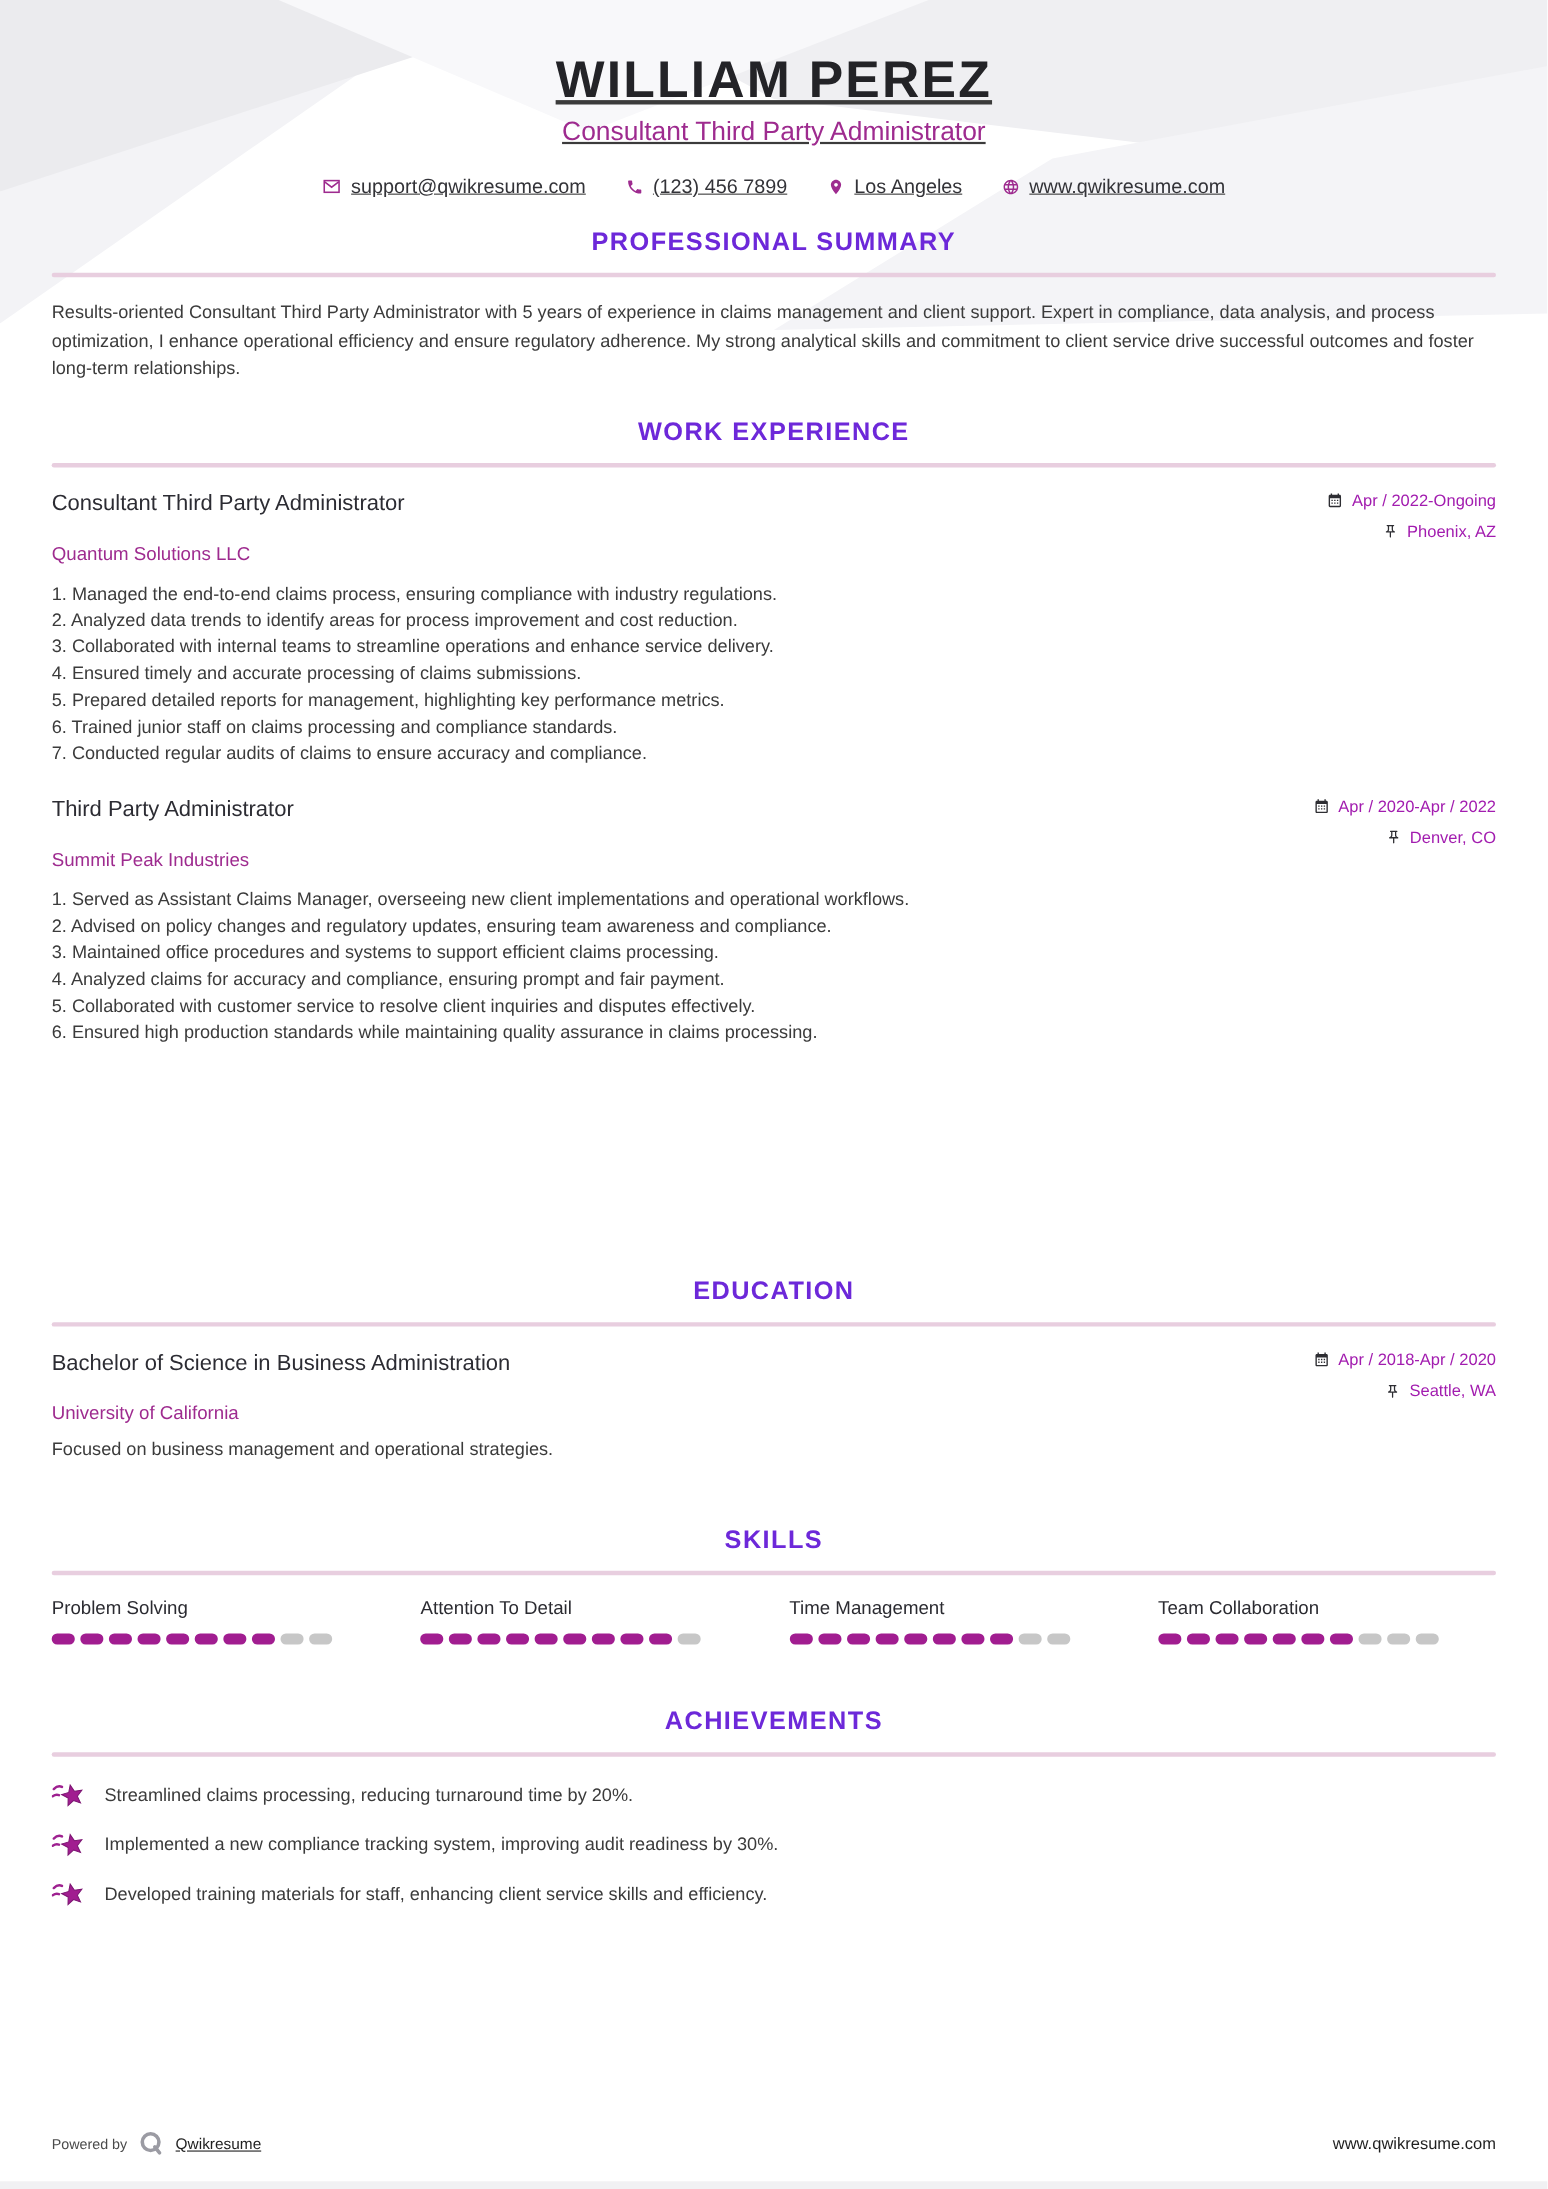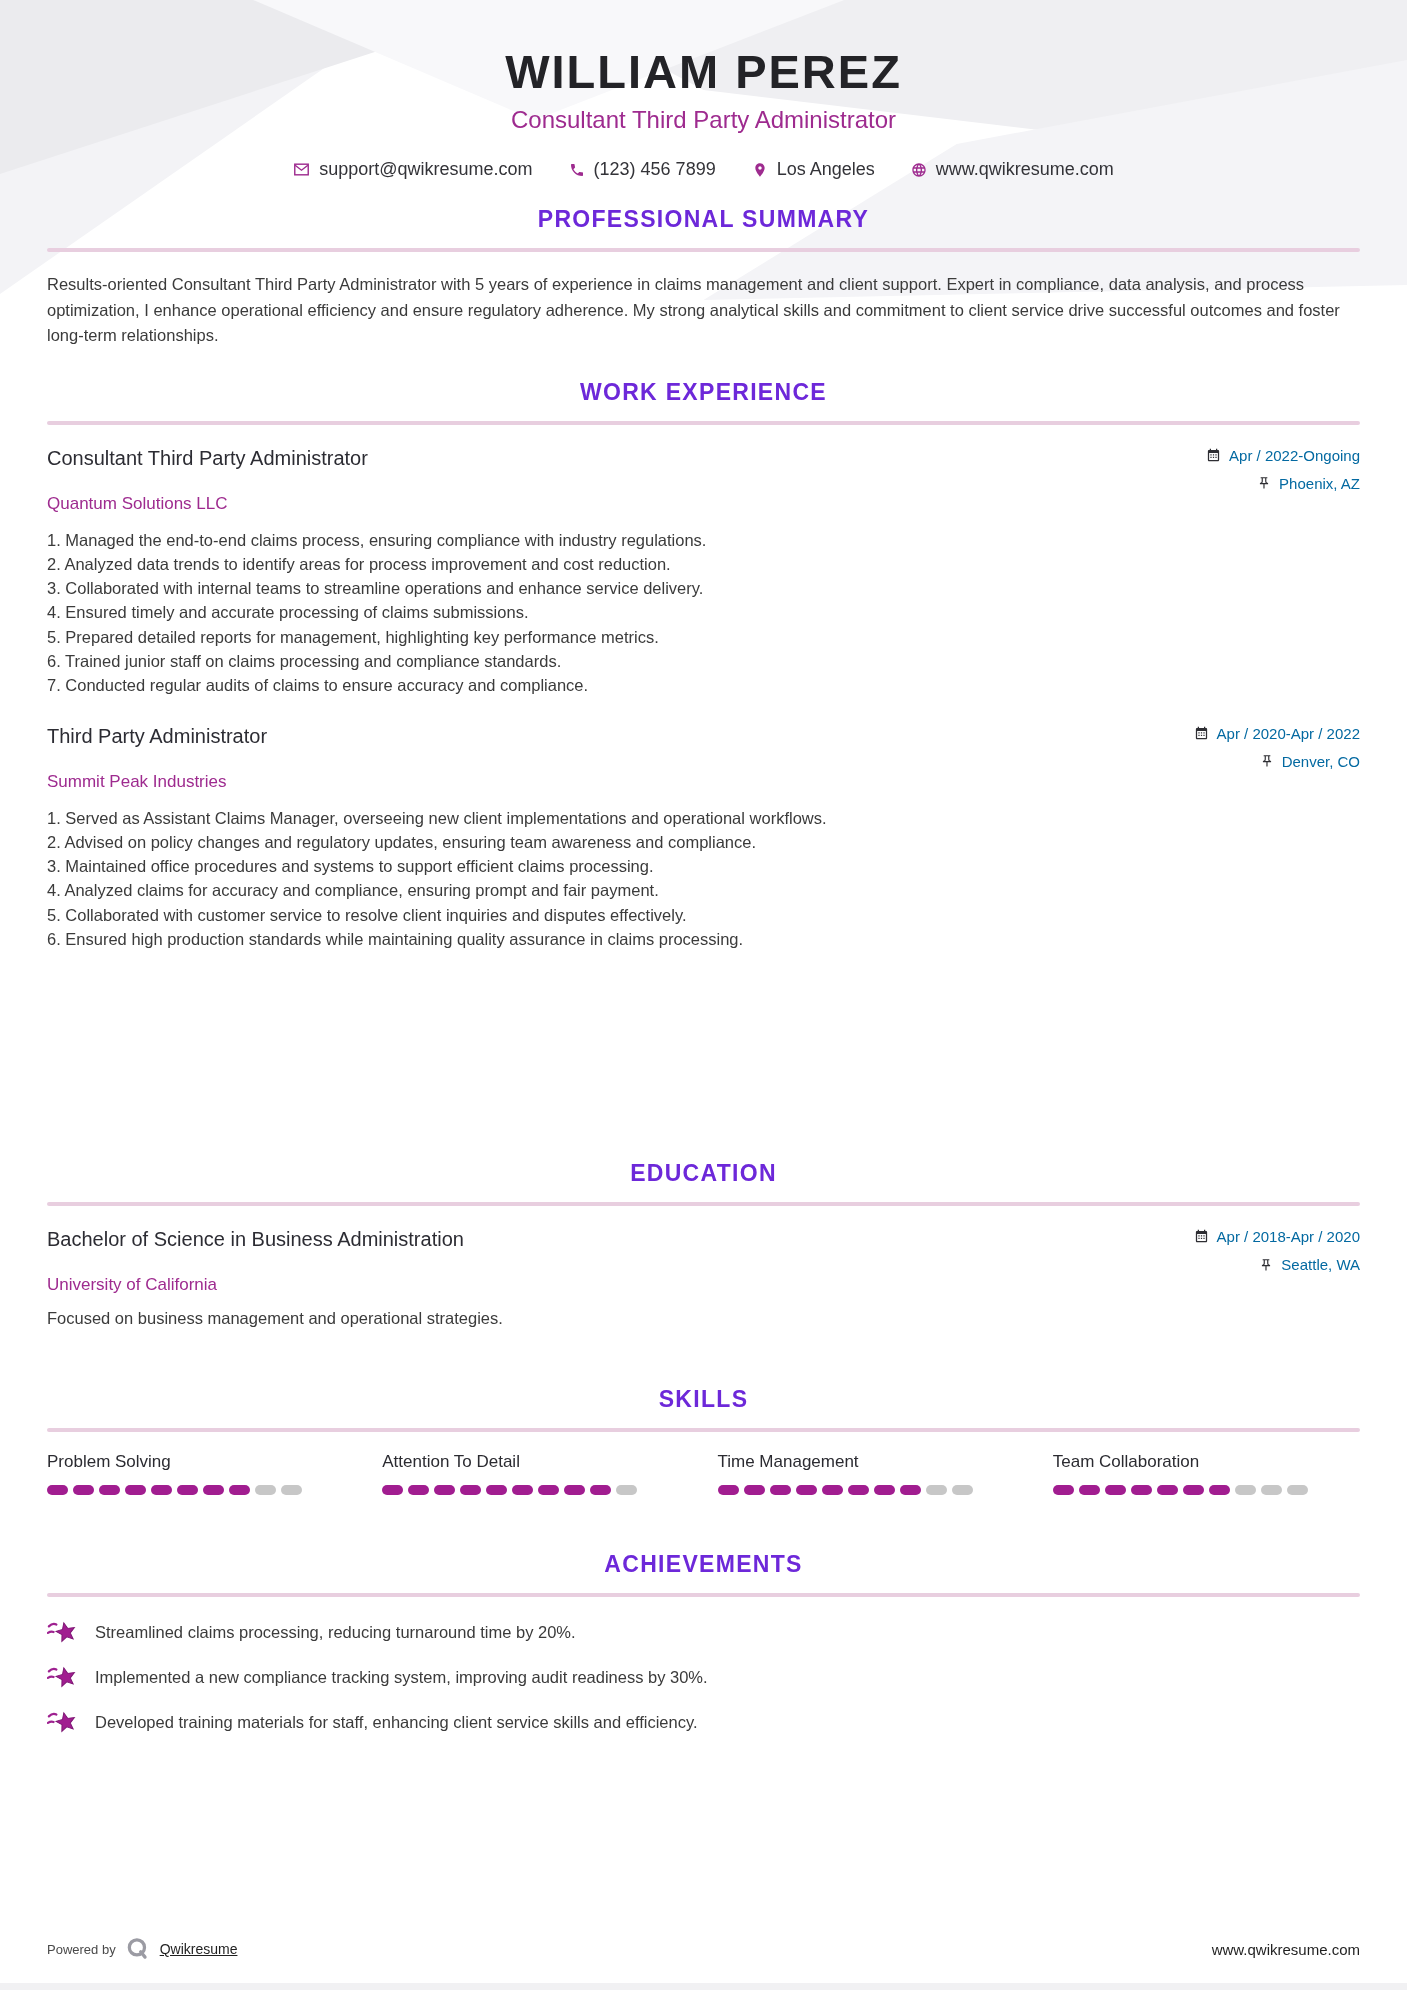--- a/index.html
+++ b/index.html
@@ -14,40 +14,40 @@
   .bg .shape { position:absolute; top:0; left:0; width:100%; height:100%; }
   .s1 { background:#f3f3f6; clip-path:polygon(0 0, 30% 0, 0 98%); }
   .s2 { background:#ebebee; clip-path:polygon(0 0, 38% 0, 0 58%); }
   .s3 { background:#efeff2; clip-path:polygon(38% 0, 100% 0, 100% 58%, 50% 30%); }
   .s4 { background:#f4f4f7; clip-path:polygon(100% 20%, 100% 95%, 50% 100%, 68% 48%); }
   .s5 { background:#f8f8fa; clip-path:polygon(18% 0, 60% 0, 38% 40%); }
 
   .content { position:relative; z-index:1; padding:0 47px; }
 
   
-  .header { text-align:center; padding-top:44px; }
+  .header { text-align:center; padding-top:44px;text-decoration:underline; }
   .name { margin:0; font-size:47px; font-weight:800; letter-spacing:2px; color:#232327; }
   .subtitle { margin-top:7px; font-size:24px; font-weight:500; color:#9e2b8f; }
   .contact { margin-top:25px; display:flex; justify-content:center; align-items:center; gap:36px; font-size:18px; color:#333338; }
   .contact-item { display:flex; align-items:center; gap:9px; }
   .contact-item svg { display:block; }
 
   
   .section-heading { text-align:center; font-size:23px; font-weight:800; letter-spacing:1.3px; color:#6d28d9; margin:0 0 15px 0; }
   .rule { height:4px; border-radius:2px; background:#e8cedf; margin-bottom:20px; }
   .section-summary { margin-top:26px; }
   .summary-text { font-size:16.5px; line-height:1.55; color:#3b3b3b; margin:0; }
 
   .section-experience { margin-top:30px; }
   .job { margin-top:22px; }
   .job + .job { margin-top:28px; }
   .job-header { display:flex; justify-content:space-between; align-items:flex-start; }
   .job-title { font-size:20px; font-weight:500; color:#2c2c33; }
   .company { margin-top:24px; font-size:17px; color:#9e2b8f; }
-  .meta { text-align:right; font-size:15px; color:#0369a1; white-space:nowrap; }
+  .meta { text-align:right; font-size:15px; color:#a21caf; white-space:nowrap; }
   .meta-row { display:flex; justify-content:flex-end; align-items:center; gap:8px; margin-bottom:11px; }
   .meta-row svg { display:block; }
   .bullets { margin-top:15px; }
   .bullet { font-size:16.5px; line-height:1.35; margin-bottom:2px; color:#3b3b3b; }
 
   .section-education { margin-top:210px; }
   .edu-desc { margin:14px 0 0 0; font-size:16.5px; color:#3b3b3b; }
 
   .section-skills { margin-top:58px; }
   .skills-grid { display:grid; grid-template-columns:repeat(4,1fr); column-gap:32px;gap:28px; }

